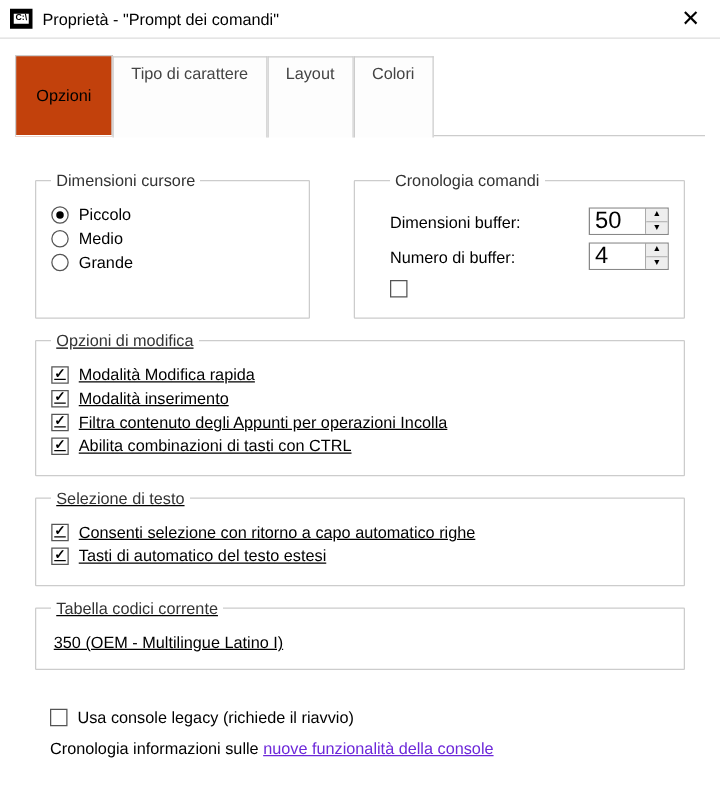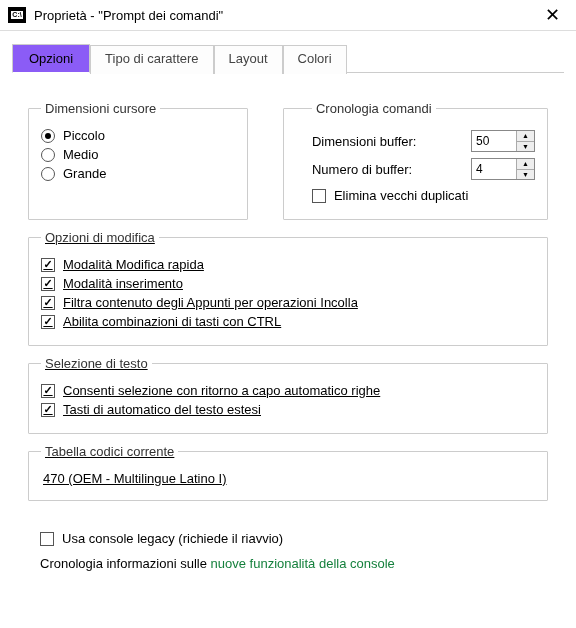--- a/index.html
+++ b/index.html
@@ -45,24 +45,24 @@
     font-size: 18px;
     font-weight: 300;
     padding: 0 6px;
     line-height: 18px;
   }
   .tabs {
     display: flex;
     padding: 12px 12px 0 12px;
   }
   .tab {
-    padding: 6px 16px;
+    padding: 24px 16px;
     border: 1px solid #ccc;
     border-bottom: none;
-    background: #8b5cf6;
+    background: #c2410c;
     margin-right: 0;
     position: relative;
     top: 1px;
     color: #444;
   }
   .tab.active {
     border-bottom: 1px solid #fff;
     color: #000;
   }
   .tab:not(.active) {
@@ -149,21 +149,21 @@
     align-items: stretch;
     border: 1px solid #888;
     height: 22px;
     width: 64px;
   }
   .spinner input {
     border: none;
     width: 44px;
     padding: 0 4px;
     font-family: inherit;
-    font-size: 12px;
+    font-size: 19px;
     outline: none;
   }
   .spinner-btns {
     display: flex;
     flex-direction: column;
     border-left: 1px solid #aaa;
     width: 18px;
   }
   .spin-btn {
     flex: 1;
@@ -179,21 +179,22 @@
     width: 100%;
     text-decoration: underline;
   }
   .codepage-val {
     padding: 4px 2px 2px 2px;
   }
   .bottom {
     padding: 10px 40px;
   }
   .link {
-    color: #15803d;
+    color: #6d28d9;
+    text-decoration: underline;
     cursor: pointer;
   }
   .legacy-row {
     display: flex;
     align-items: center;
     margin-bottom: 10px;
   }
   .info-line {
     font-size: 13px;
   }
@@ -253,21 +254,20 @@
         <div class="spinner">
           <input value="4" style="">
           <div class="spinner-btns">
             <div class="spin-btn">▲</div>
             <div class="spin-btn">▼</div>
           </div>
         </div>
       </div>
       <div class="check-row" style="margin-top:8px;">
         <span class="checkbox"></span>
-        <span>Elimina vecchi duplicati</span>
       </div>
     </fieldset>
   </div>
 
   <fieldset class="full-box">
     <legend>Opzioni di modifica</legend>
     <div class="check-row">
       <span class="checkbox checked"></span>
       <span>Modalità Modifica rapida</span>
     </div>
@@ -292,21 +292,21 @@
       <span>Consenti selezione con ritorno a capo automatico righe</span>
     </div>
     <div class="check-row">
       <span class="checkbox checked"></span>
       <span>Tasti di automatico del testo estesi</span>
     </div>
   </fieldset>
 
   <fieldset class="full-box">
     <legend>Tabella codici corrente</legend>
-    <div class="codepage-val">470   (OEM - Multilingue Latino I)</div>
+    <div class="codepage-val">350   (OEM - Multilingue Latino I)</div>
   </fieldset>
 
 </div>
 
 <div class="bottom">
   <div class="legacy-row">
     <span class="checkbox"></span>
     <span>Usa console legacy (richiede il riavvio)</span>
   </div>
   <div class="info-line">

